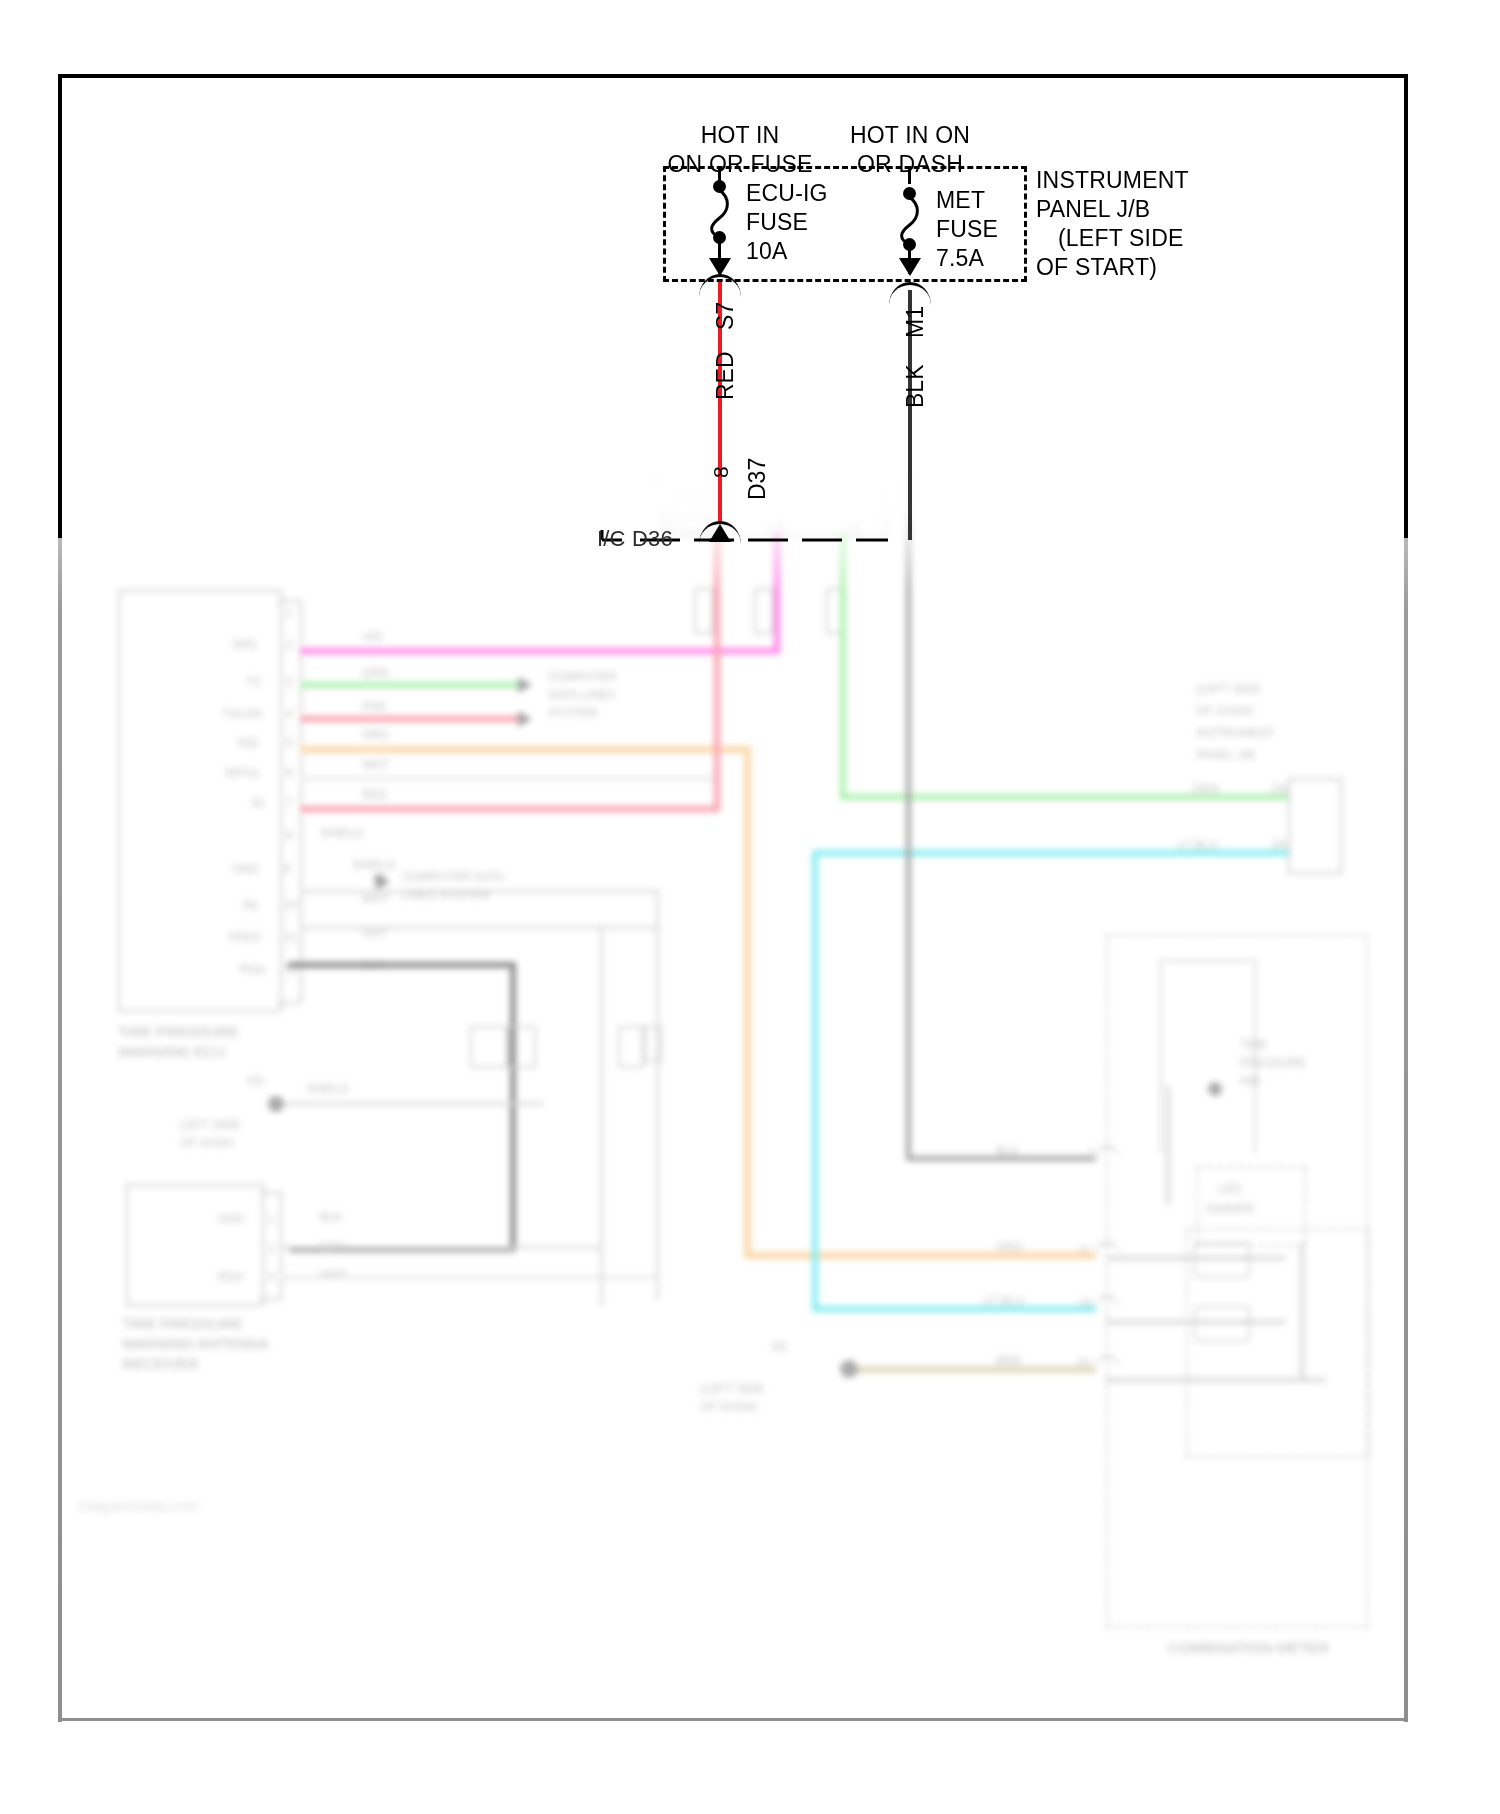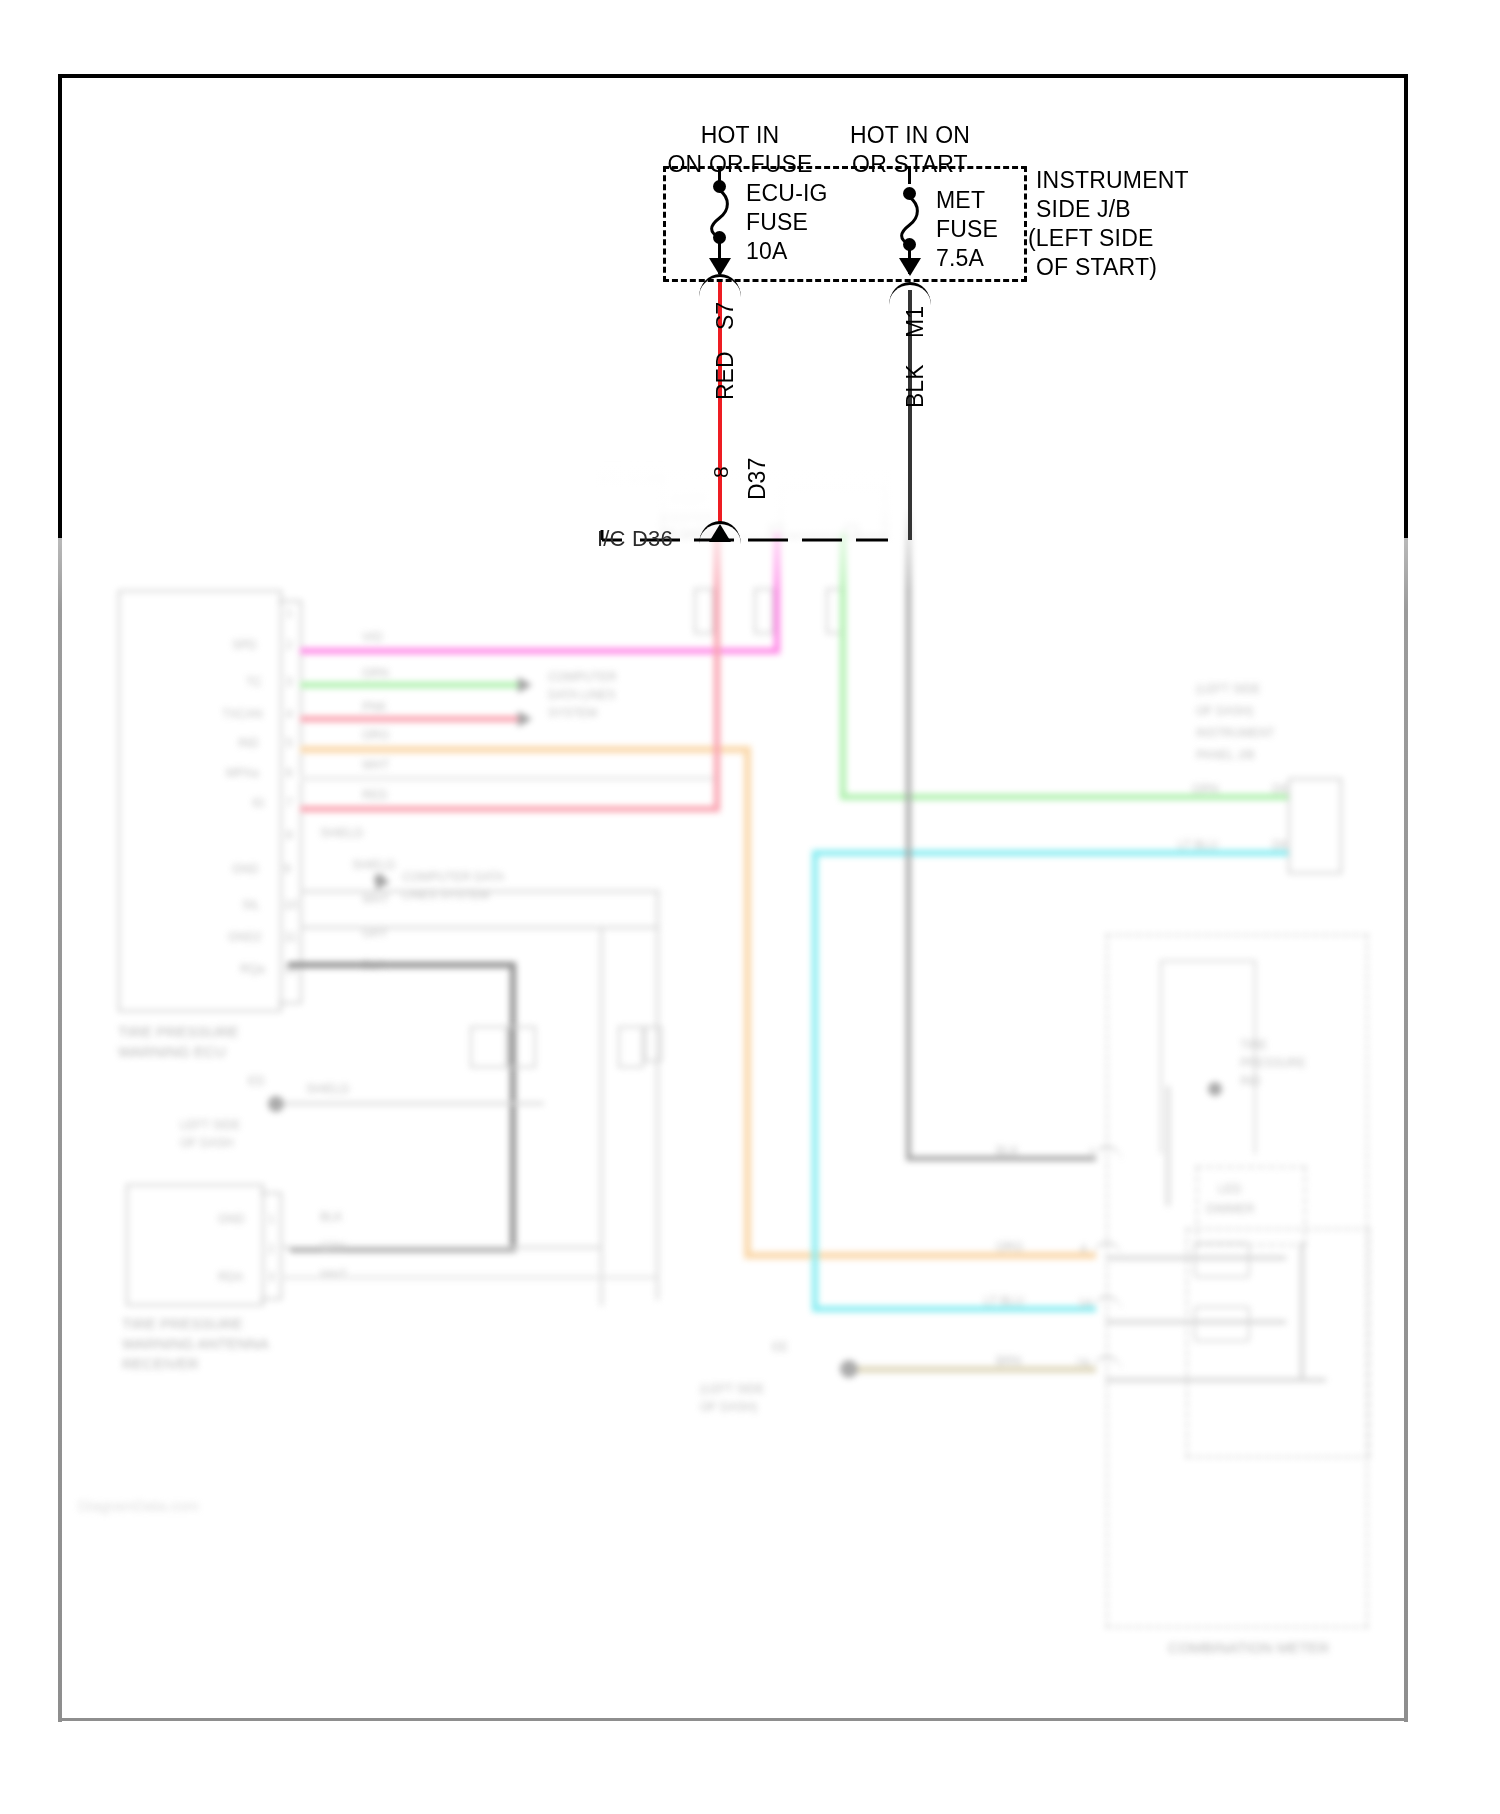--- a/index.html
+++ b/index.html
@@ -254,21 +254,21 @@
   <div class="frame-edge frame-left-sharp"></div>
   <div class="frame-edge frame-right-sharp"></div>
   <div class="frame-edge frame-left-faded"></div>
   <div class="frame-edge frame-right-faded"></div>
   <div class="frame-edge frame-bottom"></div>
 
   <div class="lbl" style="left:680px;top:121px;width:120px;text-align:center;">HOT IN</div>
   <div class="lbl" style="left:640px;top:150px;width:200px;text-align:center;">ON OR FUSE</div>
 
   <div class="lbl" style="left:820px;top:121px;width:180px;text-align:center;">HOT IN ON</div>
-  <div class="lbl" style="left:820px;top:150px;width:180px;text-align:center;">OR START</div>
+  <div class="lbl" style="left:820px;top:150px;width:180px;text-align:center;">OR DASH</div>
 
   <div class="jb-box"></div>
 
   <div class="wire vline" style="left:718px;top:166px;height:18px;"></div>
   <div class="dot" style="left:713px;top:180px;"></div>
   <svg style="position:absolute;left:700px;top:188px;width:42px;height:52px;">
     <path d="M19.5 2 C 30 10, 30 22, 19.5 30 C 9 38, 9 44, 19.5 50" fill="none" stroke="#000" stroke-width="3"></path>
   </svg>
   <div class="dot" style="left:713px;top:231px;"></div>
   <div class="wire vline" style="left:718px;top:240px;height:34px;"></div>
@@ -285,22 +285,22 @@
   </svg>
   <div class="dot" style="left:903px;top:238px;"></div>
   <div class="wire vline" style="left:908px;top:247px;height:27px;"></div>
   <div class="arrow-d" style="left:899px;top:258px;"></div>
 
   <div class="lbl" style="left:936px;top:186px;text-align:right;">MET</div>
   <div class="lbl" style="left:936px;top:215px;">FUSE</div>
   <div class="lbl" style="left:936px;top:244px;">7.5A</div>
 
   <div class="lbl" style="left:1036px;top:166px;">INSTRUMENT</div>
-  <div class="lbl" style="left:1036px;top:195px;">SIDE J/B</div>
-  <div class="lbl" style="left:1028px;top:224px;">(LEFT SIDE</div>
+  <div class="lbl" style="left:1036px;top:195px;">PANEL J/B</div>
+  <div class="lbl" style="left:1058px;top:224px;">(LEFT SIDE</div>
   <div class="lbl" style="left:1036px;top:253px;">OF START)</div>
 
   <div class="cap" style="left:699px;top:274px;"></div>
   <div class="wire vline" style="left:718px;top:282px;height:241px;background:#ee1c22;width:4px;"></div>
   <div class="lbl-v" style="left:712px;top:330px;">S7</div>
   <div class="lbl-v" style="left:712px;top:400px;">RED</div>
   <div class="lbl-v" style="left:744px;top:500px;">D37</div>
   <div class="lbl-v" style="left:709px;top:478px;font-size:21px;">8</div>
   <div class="cap" style="left:699px;top:521px;"></div>
   <div class="arrow-u" style="left:709px;top:524px;"></div>

